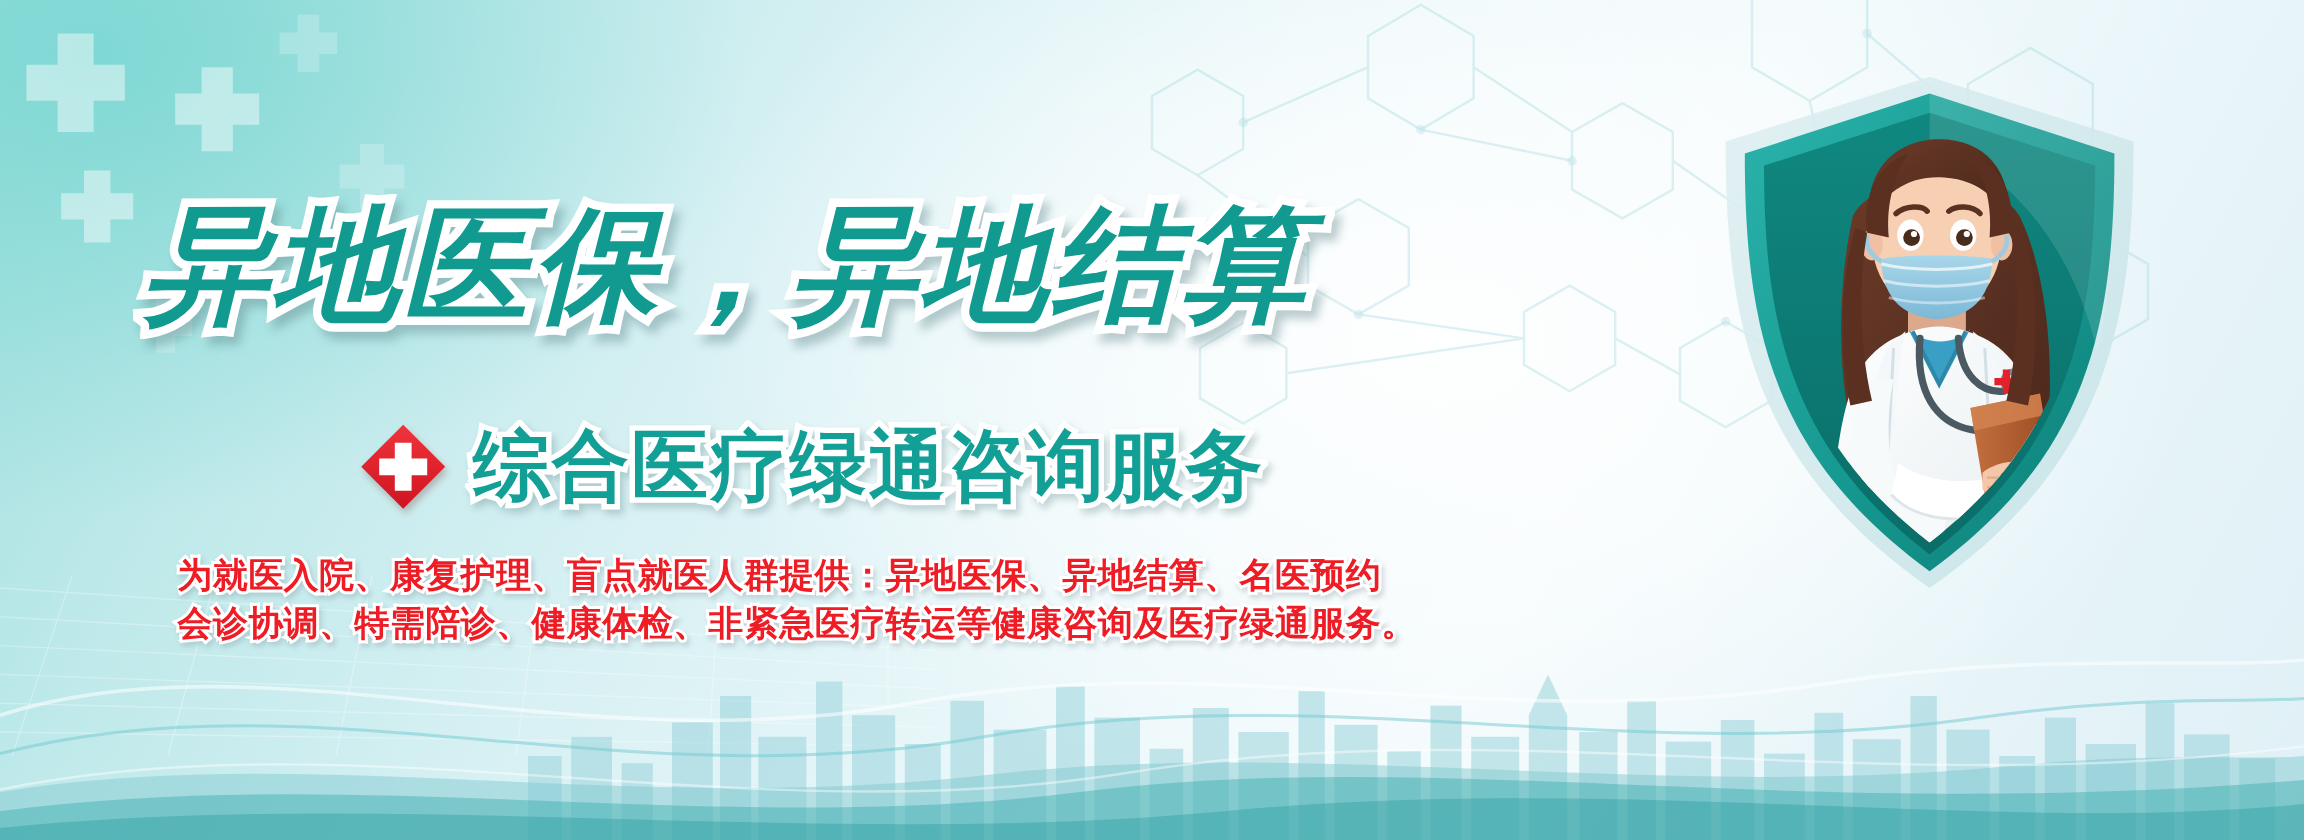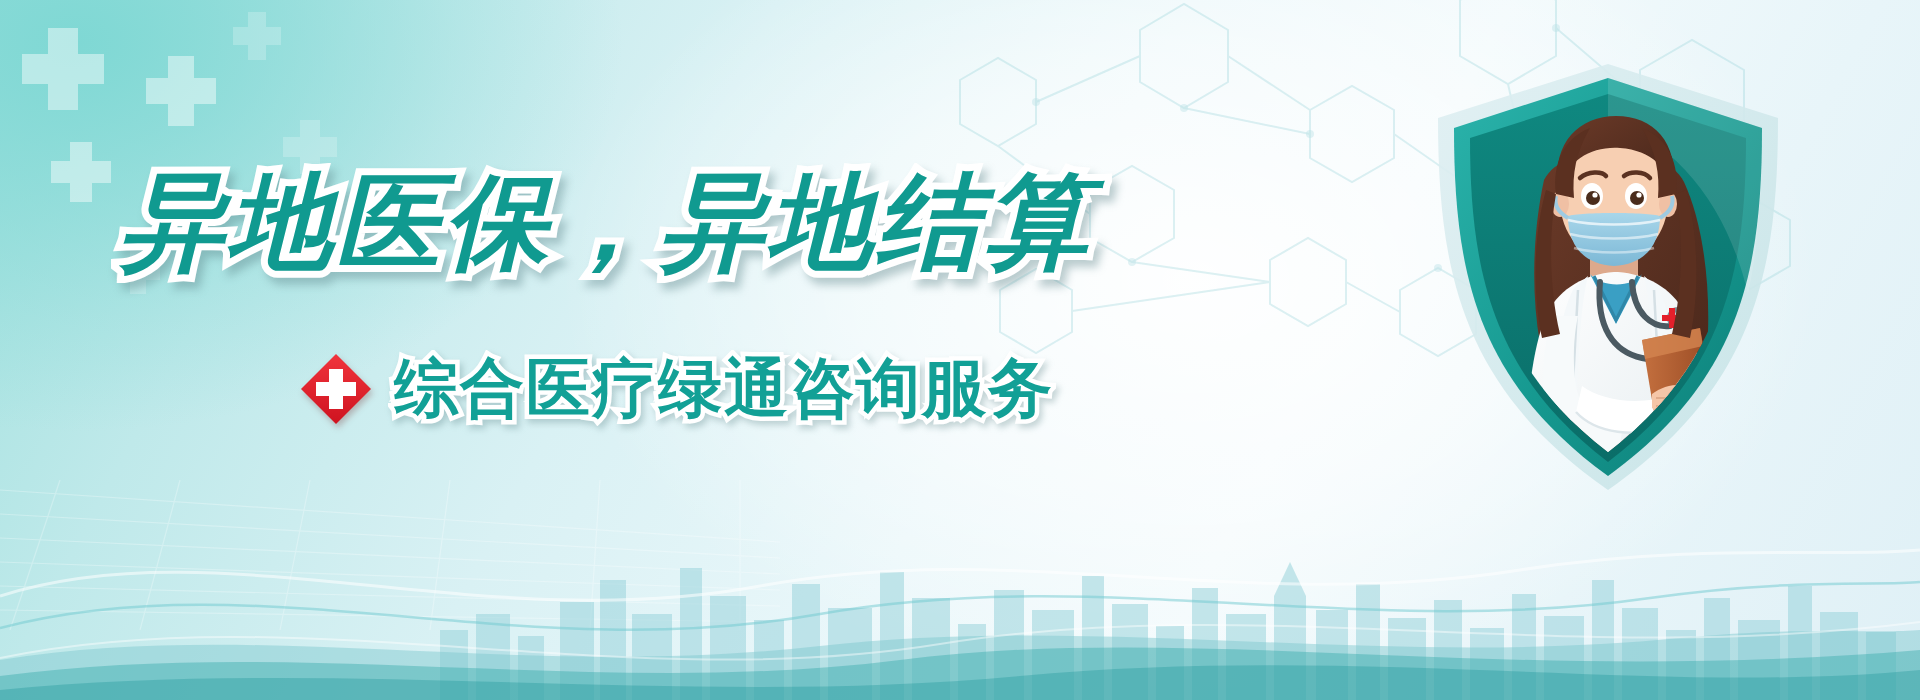--- a/index.html
+++ b/index.html
@@ -220,20 +220,24 @@
               <stop offset="100%" stop-color="#cf1320"></stop>
             </linearGradient>
           </defs>
           <path d="M36 1 L55 20 L71 36 L55 52 L36 71 L17 52 L1 36 L17 20 Z" fill="url(#crossGrad)"></path>
           <path d="M29 16 h14 v13 h13 v14 h-13 v13 h-14 v-13 h-13 v-14 h13 z" fill="#ffffff"></path>
         </svg>
       </span>
       <span class="subtitle">综合医疗绿通咨询服务</span>
     </div>
 
+    <div class="desc">
+      <div>为就医入院、康复护理、盲点就医人群提供：异地医保、异地结算、名医预约</div>
+      <div>会诊协调、特需陪诊、健康体检、非紧急医疗转运等健康咨询及医疗绿通服务。</div>
+    </div>
   </div>
 
   <div class="shield-wrap">
     <svg class="shield-svg" viewBox="0 0 360 440">
       <defs>
         <linearGradient id="shOuter" x1="0" y1="0" x2="1" y2="1">
           <stop offset="0%" stop-color="#dfeff2"></stop>
           <stop offset="100%" stop-color="#c5e3e6"></stop>
         </linearGradient>
         <linearGradient id="shMain" x1="0" y1="0" x2="1" y2="1">

